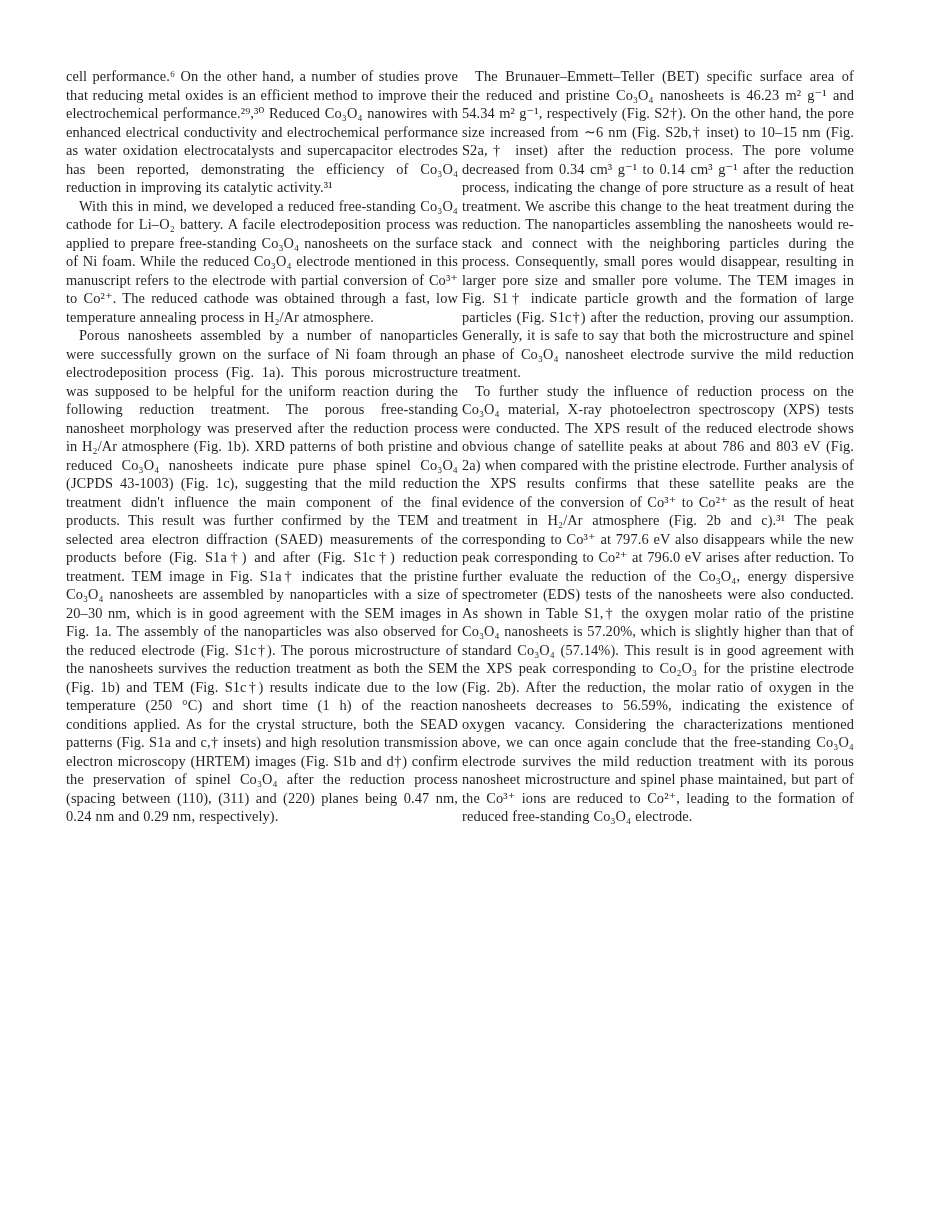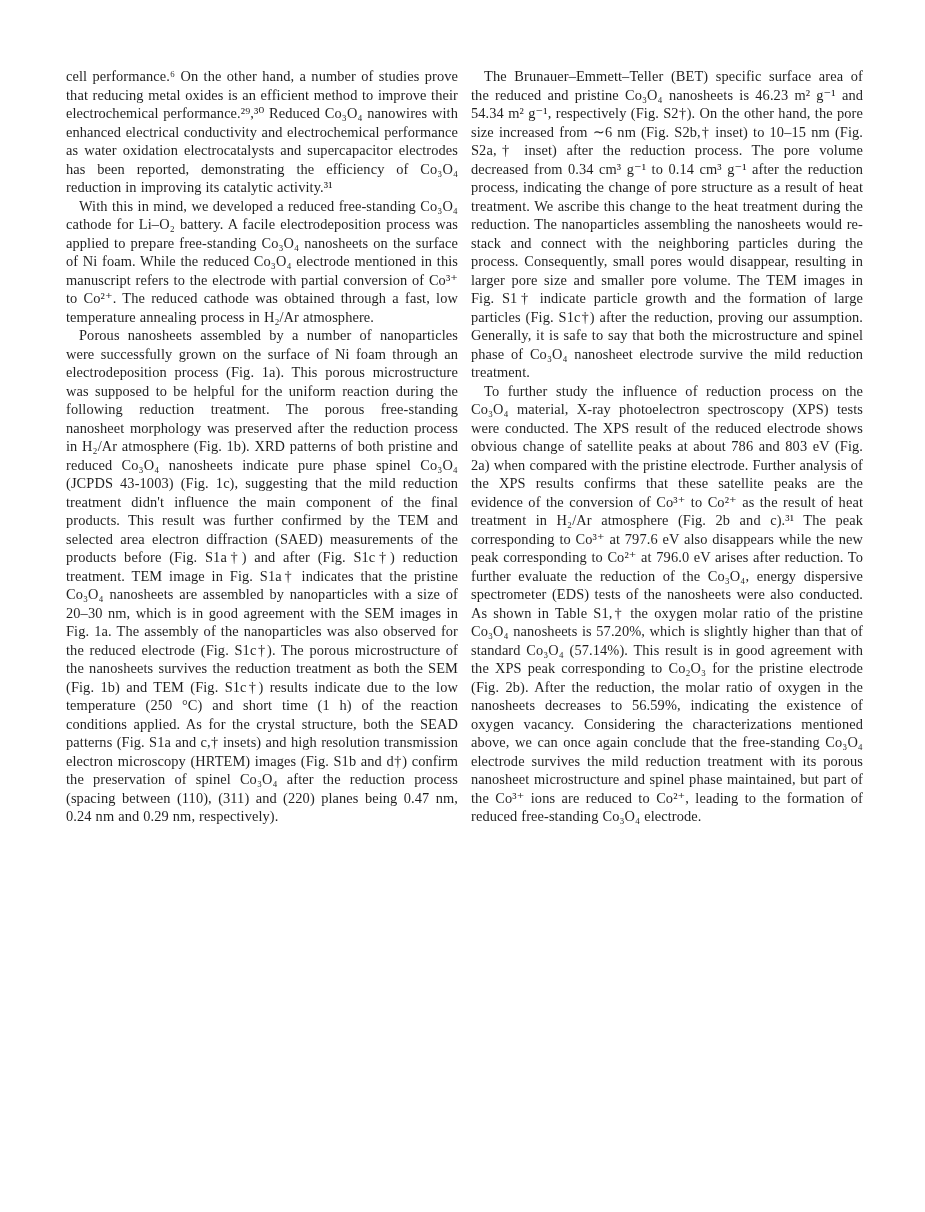--- a/index.html
+++ b/index.html
@@ -17,21 +17,21 @@
   }
   .page {
     box-sizing: border-box;
     width: 925px;
     height: 1212px;
     padding: 67px 64px 0 66px;
     background: #ffffff;
   }
   .columns {
     display: flex;
-    gap: 13px;
+    gap: 4px;
     align-items: flex-end;
   }
   .col {
     width: 392px;
     flex: 0 0 392px;
   }
   .col p {
     margin: 0;
     font-size: 14.4px;
     line-height: 18.5px;

